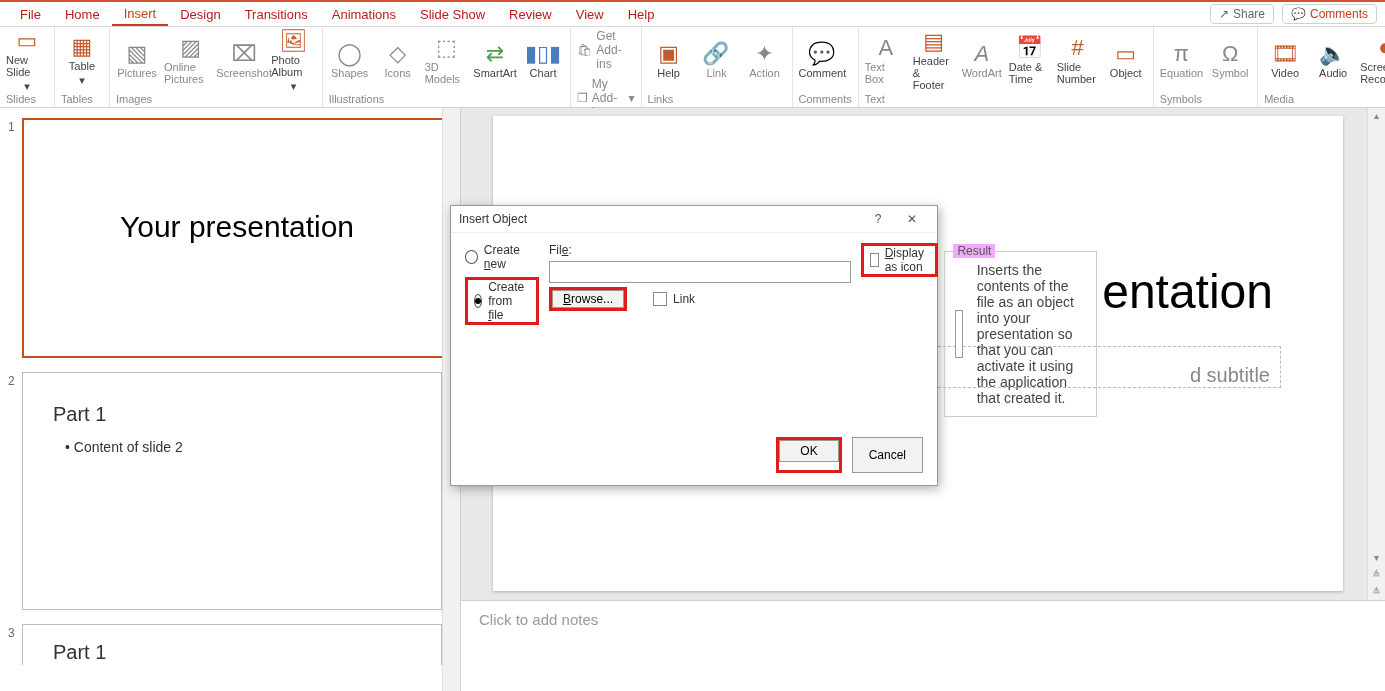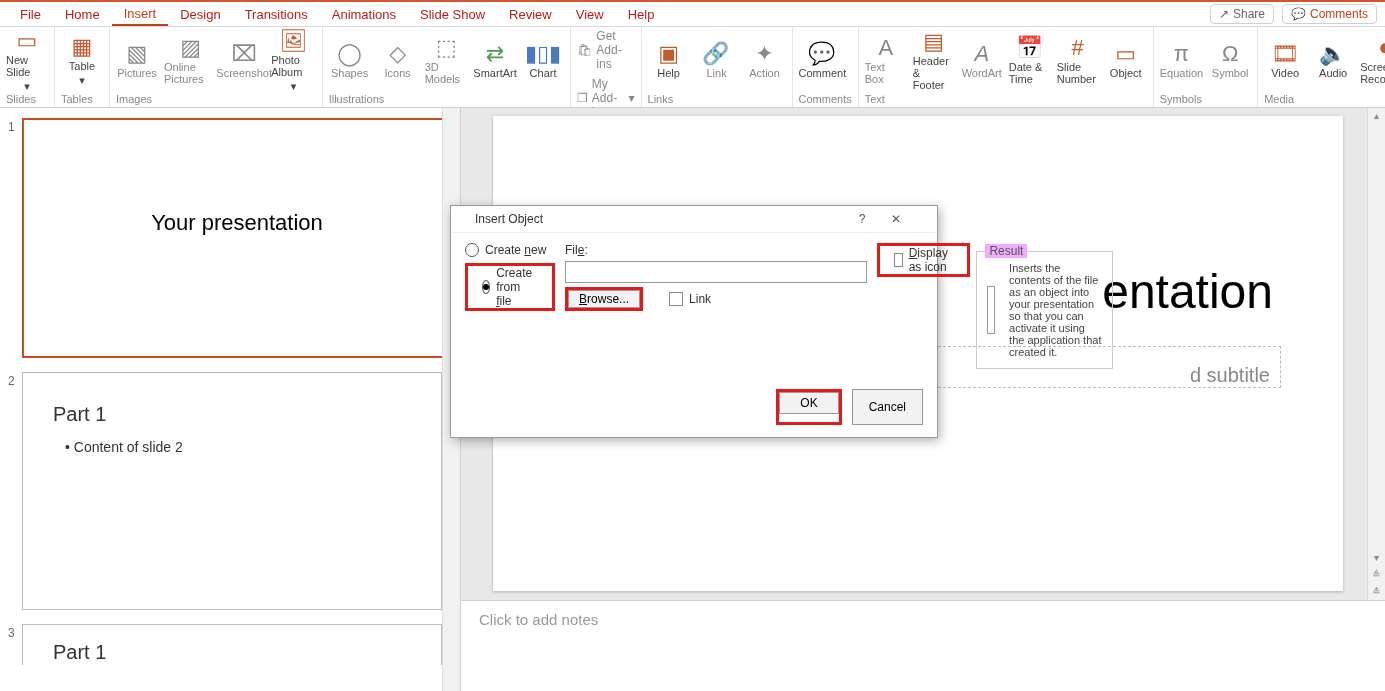--- a/index.html
+++ b/index.html
@@ -22,43 +22,43 @@
 .rbtn.dark .ic{color:#c45b2e}
 .addins-col{display:flex;flex-direction:column;gap:6px;justify-content:center}
 .addins-row{color:#888;font-size:12px;display:flex;align-items:center;gap:4px}
 
 .main{display:flex;height:calc(691px - 2px - 24px - 80px);background:#e8e8e8}
 .thumbs{width:460px;background:#fff;border-right:1px solid #d0d0d0;overflow:hidden;position:relative}
 .thumb-row{display:flex;padding:10px 4px 4px 8px}
 .tn-num{width:14px;font-size:12px;color:#666;padding-top:2px}
 .tn{width:418px;height:236px;border:1px solid #bcbcbc;background:#fff;position:relative}
 .tn.sel{border:2px solid #ca4b1e}
-.tn-title{position:absolute;left:8px;right:0;top:90px;text-align:center;font-size:22px;color:#000}
+.tn-title{position:absolute;left:8px;right:0;top:90px;text-align:center;font-size:30px;color:#000}
 .tn-sm-title{position:absolute;left:30px;top:30px;font-size:20px}
 .tn-sm-body{position:absolute;left:42px;top:66px;font-size:14px}
 .thumb-scroll{position:absolute;right:0;top:0;bottom:0;width:17px;background:#f1f1f1;border-left:1px solid #ddd}
 
 .stage{flex:1;display:flex;flex-direction:column}
 .canvas-wrap{flex:1;position:relative;background:#e8e8e8;overflow:hidden}
 .slide{position:absolute;left:32px;top:8px;width:850px;height:475px;background:#fff;box-shadow:0 1px 3px rgba(0,0,0,.25)}
 .ph-title{position:absolute;left:140px;top:140px;width:640px;height:70px;font-size:48px;color:#000;display:flex;align-items:center}
 .ph-sub{position:absolute;left:140px;top:230px;width:640px;height:40px;border:1px dashed #bbb;color:#888;font-size:20px;display:flex;align-items:flex-end;padding-left:6px}
 .notes{height:72px;background:#fff;border-top:1px solid #d0d0d0;color:#999;padding:10px 18px;font-size:15px}
 .vscroll{position:absolute;right:0;top:0;bottom:0;width:17px;background:#f1f1f1;border-left:1px solid #ddd}
 .vscroll .nbtn{position:absolute;left:0;right:0;height:16px;background:#f1f1f1;text-align:center;color:#888;font-size:10px;line-height:16px}
 
 .dlg{position:absolute;left:450px;top:205px;width:486px;background:#fff;border:1px solid #999;box-shadow:2px 3px 10px rgba(0,0,0,.3);font-size:12px}
-.dlg-title{display:flex;align-items:center;padding:6px 24px;border-bottom:1px solid #eee}
+.dlg-title{display:flex;align-items:center;padding:6px 8px;border-bottom:1px solid #eee}
 .dlg-title span:first-child{flex:1;color:#333}
 .dlg-title .tbtn{width:34px;text-align:center;color:#555;cursor:pointer}
 .dlg-body{padding:10px 14px 12px;display:flex;flex-direction:row;gap:6px}
 .row{display:flex;align-items:center;gap:6px}
 .radio{width:12px;height:12px;border:1px solid #555;border-radius:50%;display:inline-flex;align-items:center;justify-content:center}
 .radio.sel::after{content:"";width:6px;height:6px;background:#000;border-radius:50%}
-.hl{border:3px solid #e01b1b;padding:0 14px}
+.hl{border:3px solid #e01b1b;padding:0 6px}
 .file-col{flex:1;display:flex;flex-direction:column;gap:4px}
 .tin{height:18px;border:1px solid #999;background:#fff;width:296px}
 .btn{border:1px solid #999;background:#f2f2f2;padding:1px 10px;cursor:pointer;font-size:12px}
 .chk{width:12px;height:12px;border:1px solid #888;display:inline-block}
 .result-box{border:1px solid #ccc;padding:10px;margin-top:8px;position:relative}
 .result-lbl{position:absolute;top:-8px;left:8px;background:#f0abfc;padding:0 4px;color:#555}
 .result-inner{display:flex;gap:14px;align-items:center}
 .doc-ic{width:38px;height:46px;border:1px solid #999;background:#fff;position:relative}
 .doc-ic::before{content:"";position:absolute;left:4px;right:4px;bottom:6px;height:16px;background:linear-gradient(90deg,#4a90d9 2px,transparent 2px) 0 0/4px 100%}
 .dlg-actions{display:flex;justify-content:flex-end;gap:10px;padding:8px 14px 12px}
@@ -344,21 +344,21 @@
         <label class="row hl">
             <span class="chk"></span>
             <span><span class="u">D</span>isplay as icon</span>
           </label>
       </div>
     </div>
     <div class="result-box">
       <span class="result-lbl">Result</span>
       <div class="result-inner">
         <div class="doc-ic"></div>
-        <div style="font-size:11px;color:#444">Inserts the contents of the file as an object into your presentation so that you can activate it using the application that created it.</div>
+        <div style="font-size:14px;color:#444">Inserts the contents of the file as an object into your presentation so that you can activate it using the application that created it.</div>
       </div>
     </div>
   </div>
   <div class="dlg-actions">
     <span class="hl" style="padding:0"><button class="btn" style="padding:3px 20px">OK</button></span>
     <button class="btn" style="padding:10px 16px">Cancel</button>
   </div>
 </div>
 
 </body></html>

